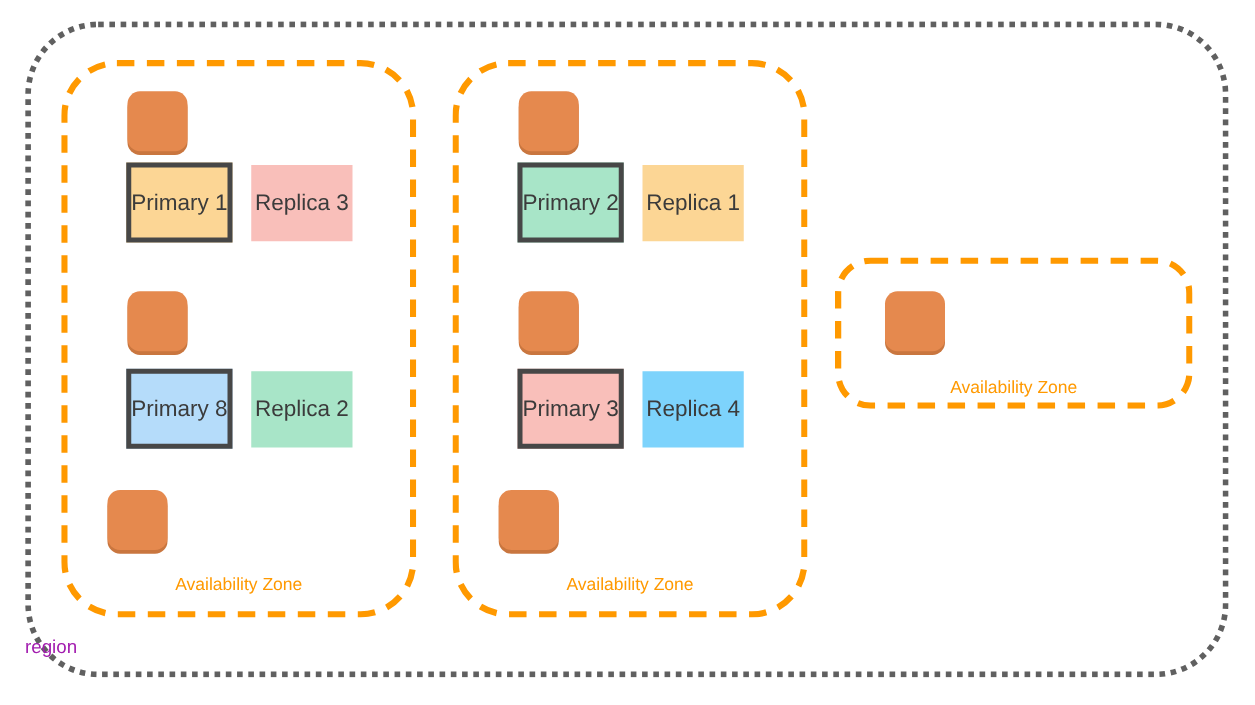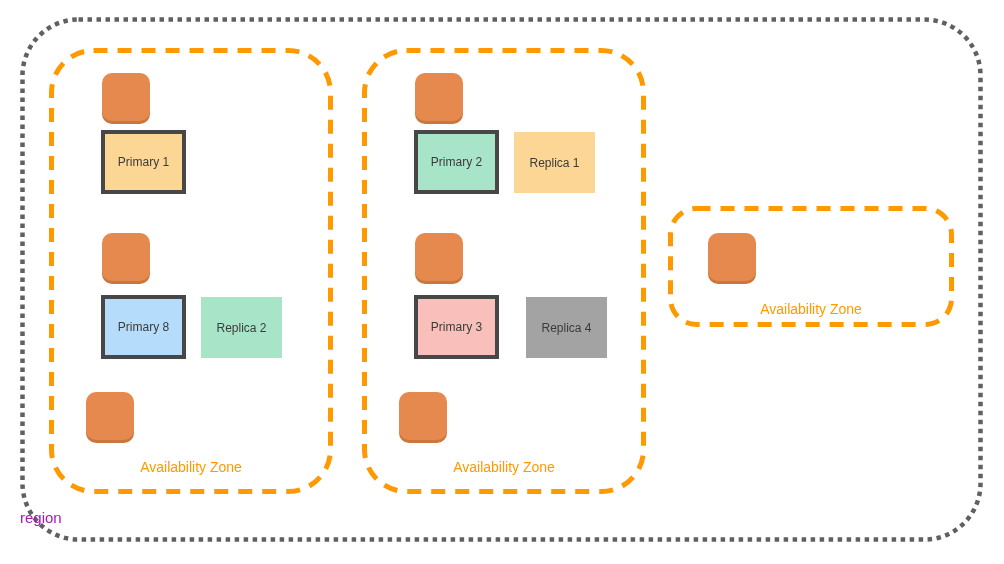--- a/index.html
+++ b/index.html
@@ -16,21 +16,21 @@
   .sq{
     position:absolute;width:48px;height:48px;border-radius:10px;
     background:#E5894E;box-shadow:0 3px 0 #C9763F;
   }
   .p-sq1{left:53px;top:25px;}
   .p-sq2{left:53px;top:185px;}
   .p-sq3{left:37px;top:344px;}
   .az3 .p-sq1{left:40px;top:27px;}
   .node{
     position:absolute;display:flex;align-items:center;justify-content:center;
-    font-size:12px;color:#3B3B3B;text-align:center;
+    font-size:18px;color:#3B3B3B;text-align:center;
   }
   .primary{width:85px;height:64px;border:4px solid #474747;box-sizing:border-box;}
   .replica{width:81px;height:61px;}
   .r1p{left:52px;top:82px;}
   .r1r{left:152px;top:84px;}
   .r2p{left:52px;top:247px;}
   .r2r{left:152px;top:249px;}
   .azlabel{
     position:absolute;left:0;right:0;top:411px;text-align:center;
     font-weight:normal;font-size:14px;color:#FF9900;
@@ -51,20 +51,23 @@
     </svg>
 
     <div class="az az1">
       <svg class="bsvg" viewBox="0 0 284 446">
         <rect x="2.5" y="2.5" width="279" height="441" rx="42" fill="none" stroke="#FF9900" stroke-width="5" stroke-dasharray="14 10"></rect>
       </svg>
       <div class="sq p-sq1"></div>
       <div class="node primary r1p" style="background: rgb(252, 214, 149);">
         <span>Primary 1</span>
       </div>
+      <div class="node replica r1r" style="background: rgb(249, 191, 186);">
+        <span>Replica 3</span>
+      </div>
       <div class="sq p-sq2"></div>
       <div class="node primary r2p" style="background: rgb(181, 220, 250);">
         <span>Primary 8</span>
       </div>
       <div class="node replica r2r" style="background: rgb(168, 229, 200);">
         <span>Replica 2</span>
       </div>
       <div class="sq p-sq3"></div>
       <div class="azlabel">Availability Zone</div>
     </div>
@@ -77,21 +80,21 @@
       <div class="node primary r1p" style="background: rgb(168, 229, 200); text-align: center;">
         <span>Primary 2</span>
       </div>
       <div class="node replica r1r" style="background: rgb(252, 214, 149);">
         <span>Replica 1</span>
       </div>
       <div class="sq p-sq2"></div>
       <div class="node primary r2p" style="background: rgb(249, 191, 186); text-align: right;">
         <span>Primary 3</span>
       </div>
-      <div class="node replica r2r" style="background: #a3a3a3; margin-left: 12px;">
+      <div class="node replica r2r" style="background: #7dd3fc;">
         <span>Replica 4</span>
       </div>
       <div class="sq p-sq3"></div>
       <div class="azlabel">Availability Zone</div>
     </div>
 
     <div class="az az3">
       <svg class="bsvg" viewBox="0 0 286 121">
         <rect x="2.5" y="2.5" width="281" height="116" rx="26" fill="none" stroke="#FF9900" stroke-width="5" stroke-dasharray="14 10"></rect>
       </svg>

